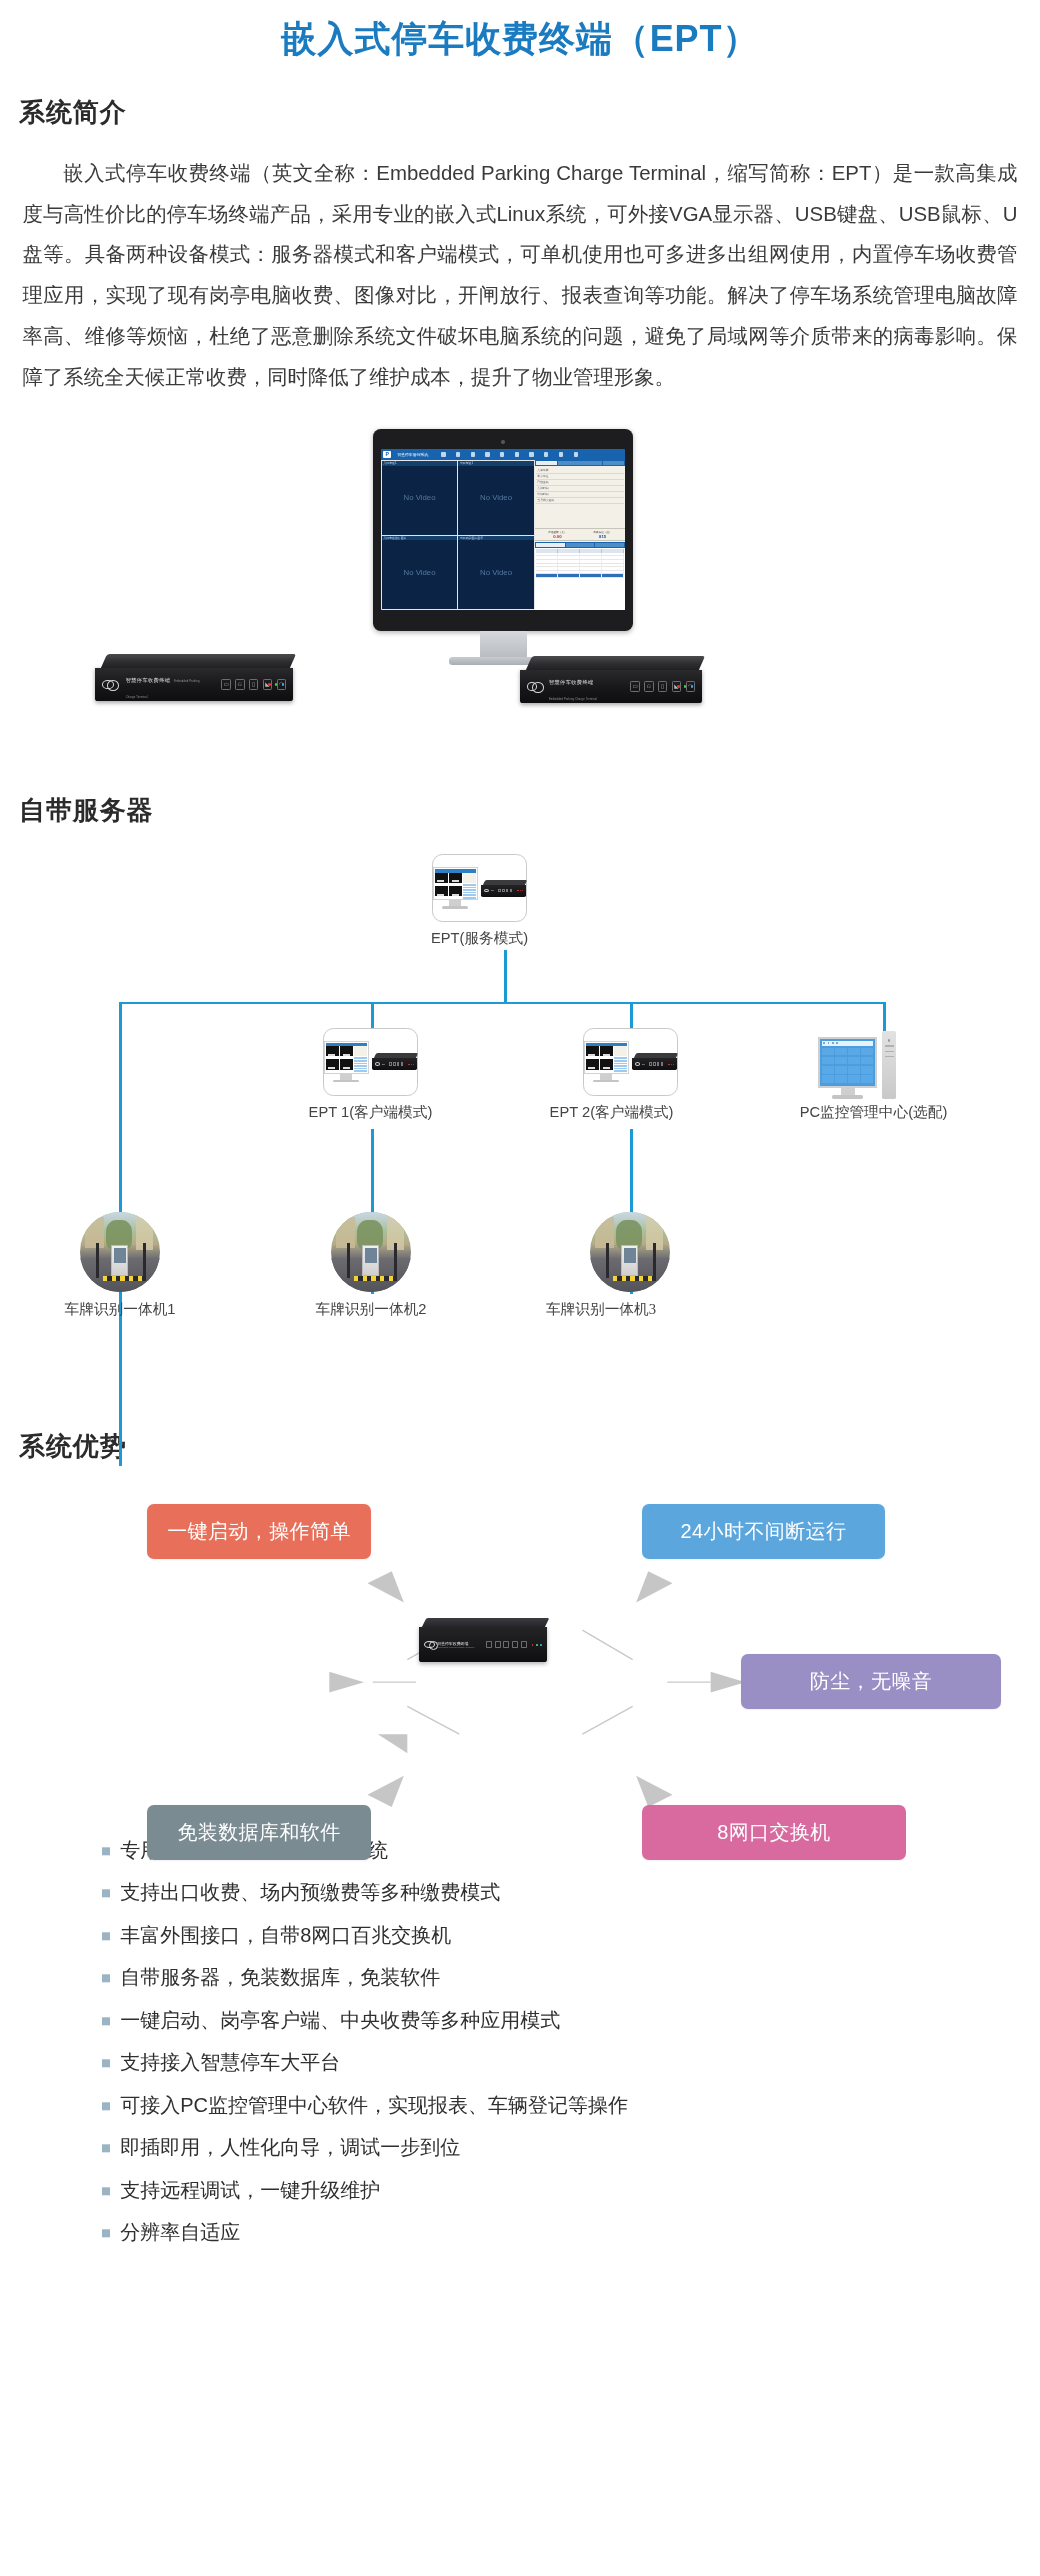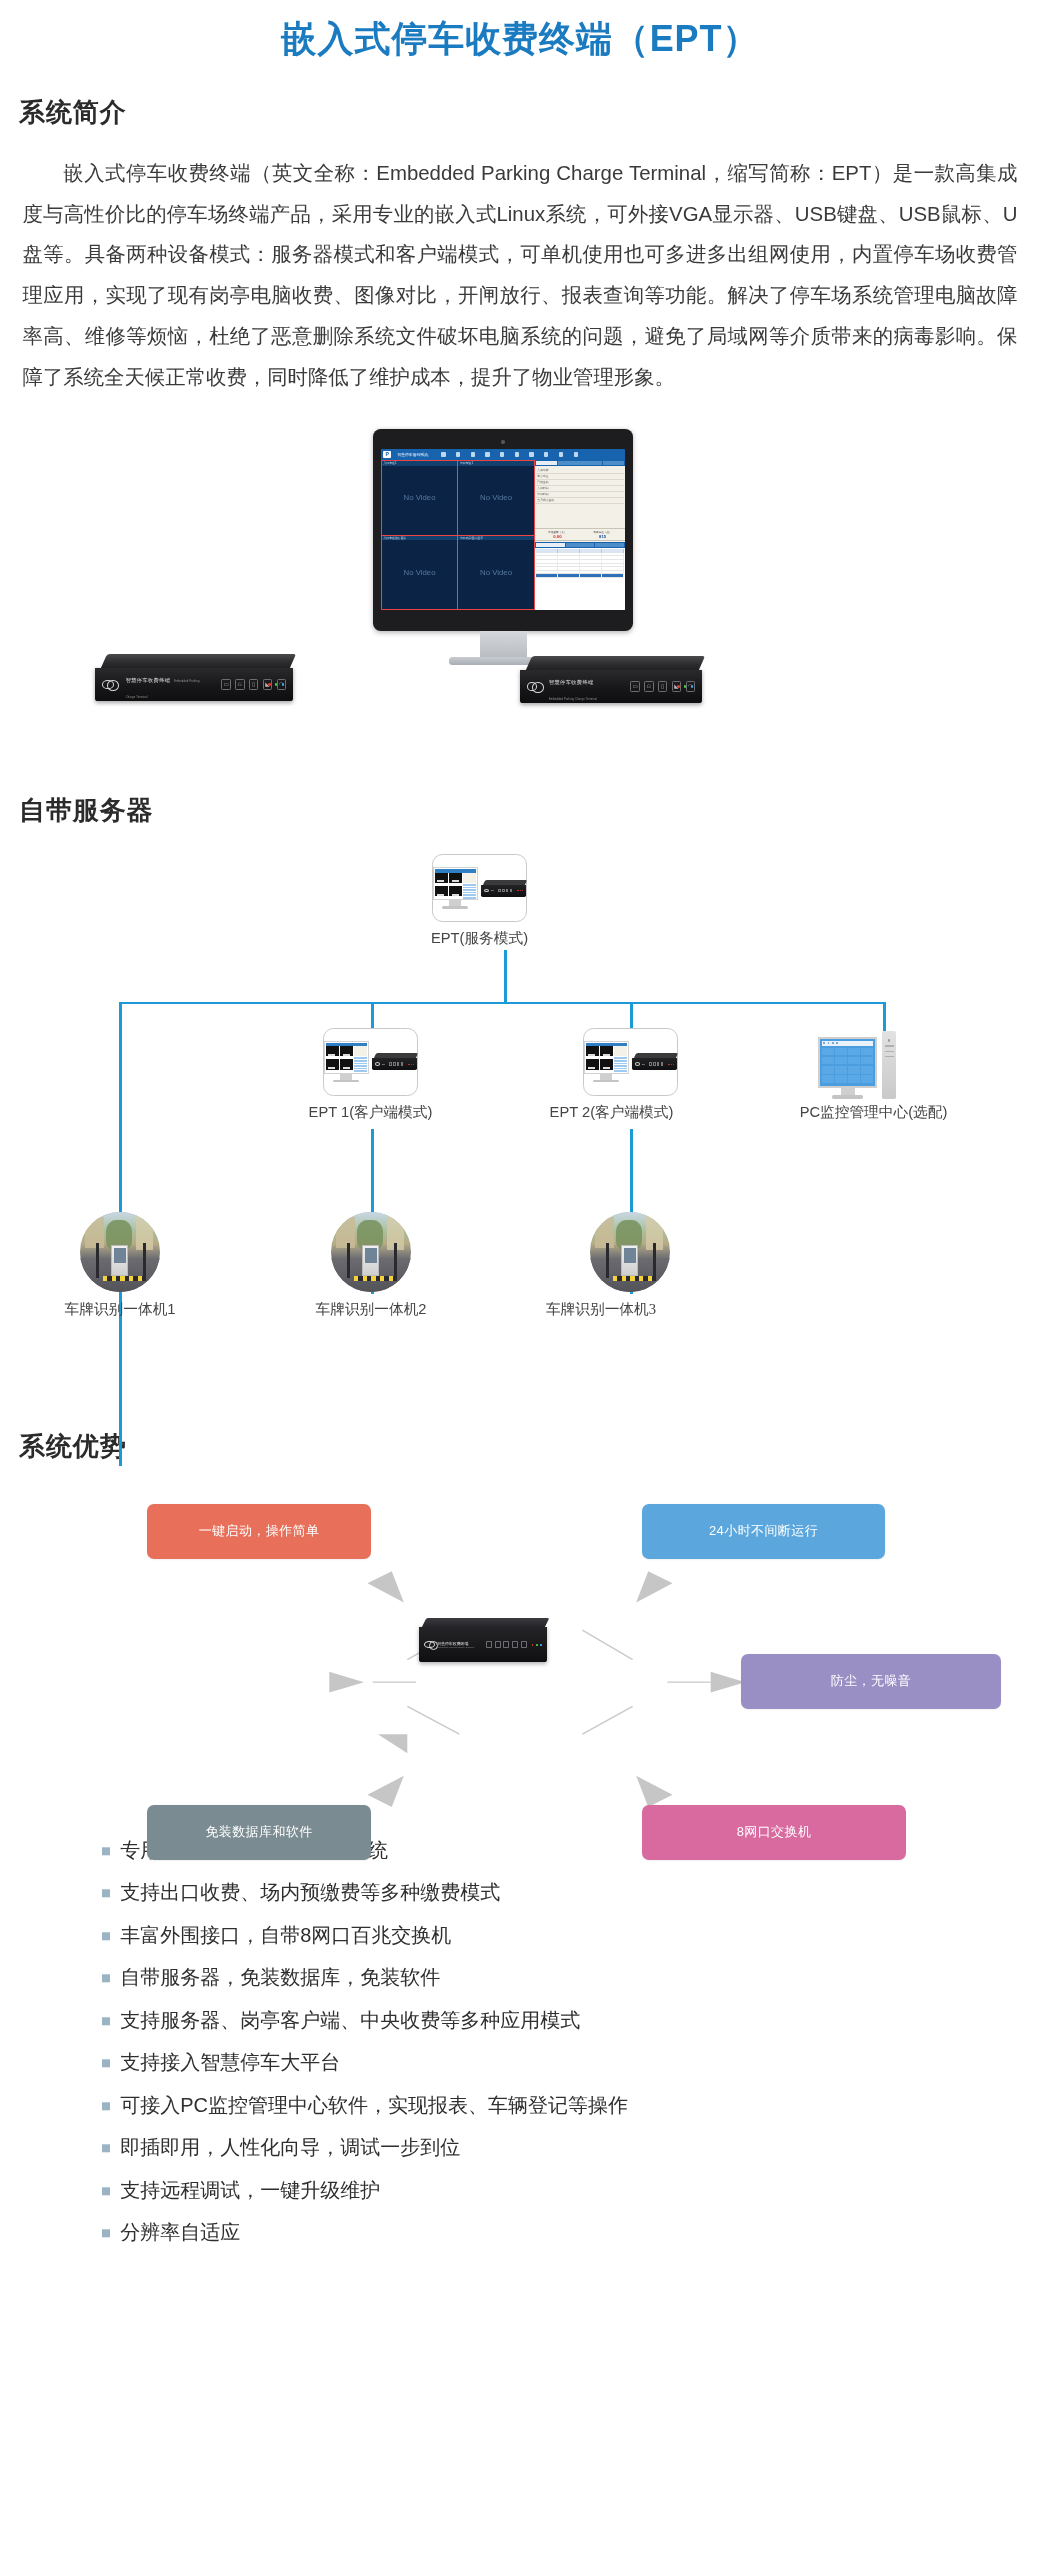--- a/index.html
+++ b/index.html
@@ -85,21 +85,21 @@
     font-size: 5.2px; font-weight: bold; text-align: center; line-height: 7.8px;
     border-radius: 0.9px;
   }
   .app-brand { font-size: 3.9px; color:#fff; white-space: nowrap; }
   .app-tools { display:flex; gap:10.4px; margin-left:7px; }
   .app-tool { width:4.3px; height:4.3px; background:#cfe4f6; border-radius:0.9px; opacity:.9;}
   .app-body { display: flex; height: 150px; }
   .video-grid {
     width: 63%; display: grid;
     grid-template-columns: 1fr 1fr; grid-template-rows: 1fr 1fr;
-    gap: 0.9px; background: #ef4444; padding: 0.9px;
+    gap: 0.9px; background: #e5e5e5; padding: 0.9px;
   }
   .video-cell {
     background: #0b2344; position: relative;
     display: flex; align-items: center; justify-content: center;
   }
   .video-cell .lbl {
     position: absolute; top: 0; left: 0; right: 0;
     font-size: 2.9px; color: #cfe0f2; background: #14406e;
     padding: 0.4px 1.7px; text-align: left;
   }
@@ -255,21 +255,21 @@
 
   .line-v { position:absolute; width:2.6px; background:#1c9ad6; }
   .line-h { position:absolute; height:2.6px; background:#1c9ad6; }
 
   
   .adv { position: relative; height: 347px; margin-top: 8.7px; }
   .adv-box {
     position: absolute;
     border-radius: 7px;
     color: #ffffff;
-    font-size: 13px;
+    font-size: 20px;
     display: flex; align-items: center; justify-content: center;
     letter-spacing: 0.4px;
     white-space: nowrap;
     box-shadow: 0 0.9px 1.7px rgba(0,0,0,.06);
   }
   .adv-center {
     position:absolute; left:419px; top:144px; width:128px;
   }
   .ac-top { height:9.5px; width:123px; margin-left:5.2px;
     background:linear-gradient(180deg,#3c3c40,#232327); transform:skewX(-26deg); border-radius:1.7px 1.7px 0 0;}
@@ -800,21 +800,21 @@
     <div class="bullet-item">
       <span class="bullet-mark"></span>
       <span>丰富外围接口，自带8网口百兆交换机</span>
     </div>
     <div class="bullet-item">
       <span class="bullet-mark"></span>
       <span>自带服务器，免装数据库，免装软件</span>
     </div>
     <div class="bullet-item">
       <span class="bullet-mark"></span>
-      <span>支持服务器、岗亭客户端、中央收费等多种应用模式</span>
+      <span>一键启动、岗亭客户端、中央收费等多种应用模式</span>
     </div>
     <div class="bullet-item">
       <span class="bullet-mark"></span>
       <span>支持接入智慧停车大平台</span>
     </div>
     <div class="bullet-item">
       <span class="bullet-mark"></span>
       <span>可接入PC监控管理中心软件，实现报表、车辆登记等操作</span>
     </div>
     <div class="bullet-item">

